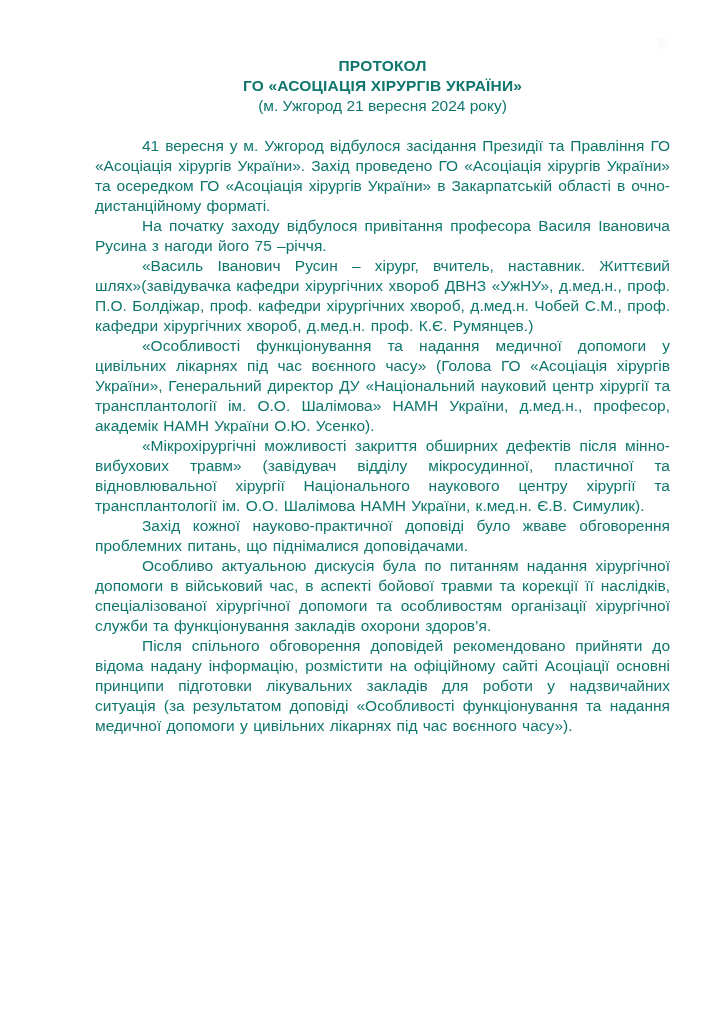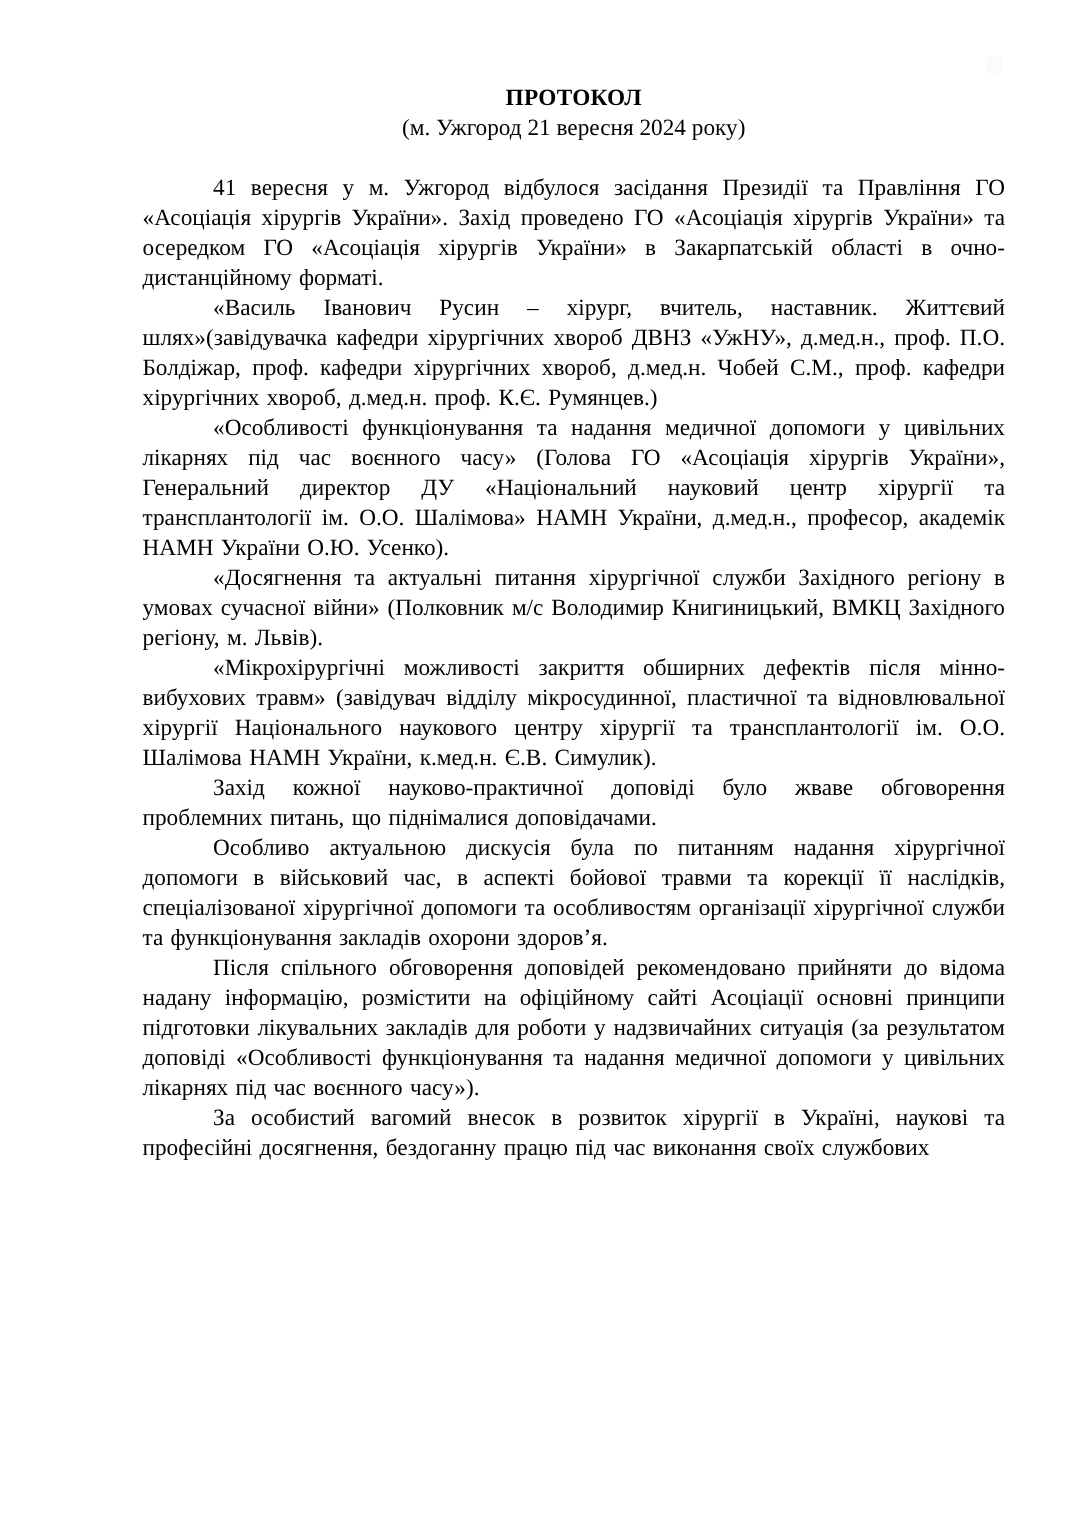--- a/index.html
+++ b/index.html
@@ -8,22 +8,22 @@
     background: #ffffff;
   }
   .page {
     position: relative;
     width: 724px;
     height: 1024px;
     background: #ffffff;
     box-sizing: border-box;
     padding: 56px 54px 0 95px;
     overflow: hidden;
-    font-family: Liberation Serif, serif;
-    color: #000000;
+    font-family: Liberation Sans, sans-serif;
+    color: #0f766e;
     font-size: 15.5px;
     line-height: 20px;
   }
   .scan-artifact {
     position: absolute;
     top: 38px;
     right: 56px;
     width: 11px;
     height: 11px;
     background: #fbfbfb;
@@ -48,28 +48,28 @@
 </style>
 </head>
 <body>
 
 <div class="page">
 
   <div class="scan-artifact"></div>
 
   <header class="title-block">
     <div class="title-line bold">ПРОТОКОЛ</div>
+    <div class="title-line bold">ГО «АСОЦІАЦІЯ ХІРУРГІВ УКРАЇНИ»</div>
     <div class="title-line">(м. Ужгород 21 вересня 2024 року)</div>
   </header>
 
   <main class="body-text">
     <p>41 вересня у м. Ужгород відбулося засідання Президії та Правління ГО «Асоціація хірургів України». Захід проведено ГО «Асоціація хірургів України» та осередком ГО «Асоціація хірургів України» в Закарпатській області в очно-дистанційному форматі.</p>
+    <p>На початку заходу відбулося привітання професора Василя Івановича Русина з нагоди його 75 –річчя.</p>
     <p>«Василь Іванович Русин – хірург, вчитель, наставник. Життєвий шлях»(завідувачка кафедри хірургічних хвороб ДВНЗ «УжНУ», д.мед.н., проф. П.О. Болдіжар, проф. кафедри хірургічних хвороб, д.мед.н. Чобей С.М., проф. кафедри хірургічних хвороб, д.мед.н. проф. К.Є. Румянцев.)</p>
     <p>«Особливості функціонування та надання медичної допомоги у цивільних лікарнях під час воєнного часу» (Голова ГО «Асоціація хірургів України», Генеральний директор ДУ «Національний науковий центр хірургії та трансплантології ім. О.О. Шалімова» НАМН України, д.мед.н., професор, академік НАМН України О.Ю. Усенко).</p>
-    <p>«Досягнення та актуальні питання хірургічної служби Західного регіону в умовах сучасної війни»  (Полковник м/с Володимир Книгиницький, ВМКЦ Західного регіону, м. Львів).</p>
     <p>«Мікрохірургічні можливості закриття обширних дефектів після мінно-вибухових травм» (завідувач відділу мікросудинної, пластичної та відновлювальної хірургії Національного наукового центру хірургії та трансплантології ім. О.О. Шалімова НАМН України, к.мед.н. Є.В. Симулик).</p>
     <p>Захід кожної науково-практичної доповіді було жваве обговорення проблемних питань, що піднімалися доповідачами.</p>
     <p>Особливо актуальною дискусія була по питанням надання хірургічної допомоги в військовий час, в аспекті бойової травми та корекції її наслідків, спеціалізованої хірургічної допомоги та особливостям організації хірургічної служби та функціонування закладів охорони здоров’я.</p>
     <p>Після спільного обговорення доповідей рекомендовано прийняти до відома надану інформацію, розмістити на офіційному сайті Асоціації основні принципи підготовки лікувальних закладів для роботи у надзвичайних ситуація (за результатом доповіді «Особливості функціонування та надання медичної допомоги у цивільних лікарнях під час воєнного часу»).</p>
-    <p>За особистий вагомий внесок в розвиток хірургії в Україні, наукові та професійні досягнення, бездоганну працю під час виконання своїх службових</p>
   </main>
 
 </div>
 
 </body></html>

